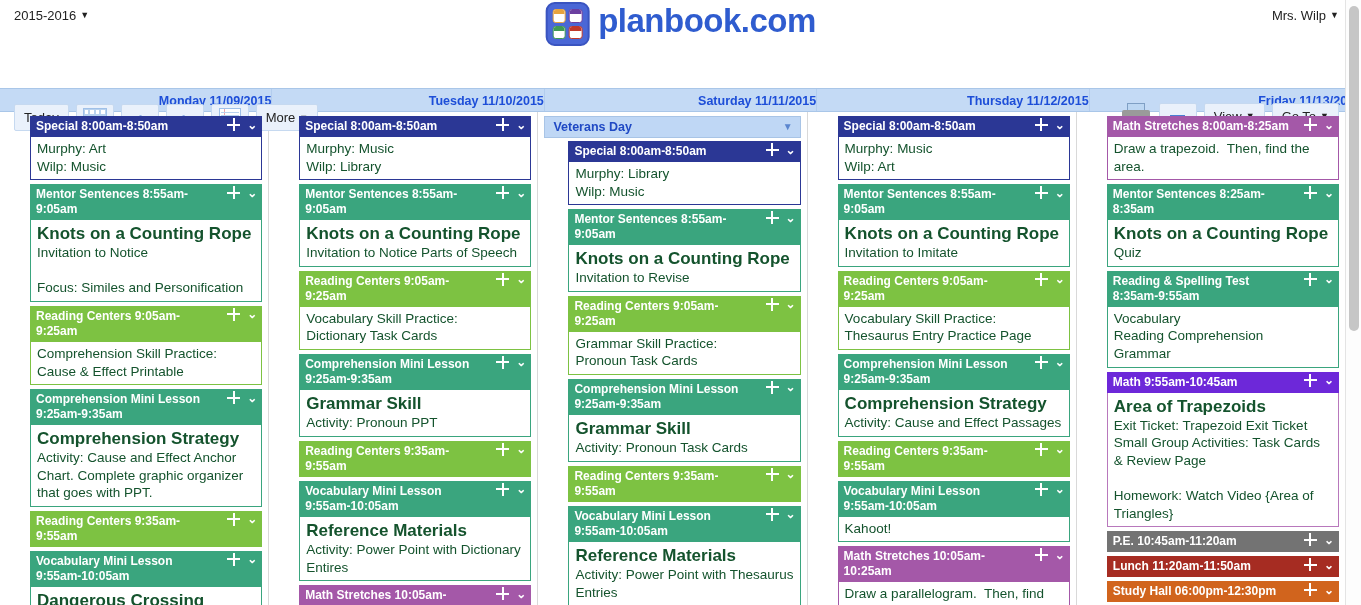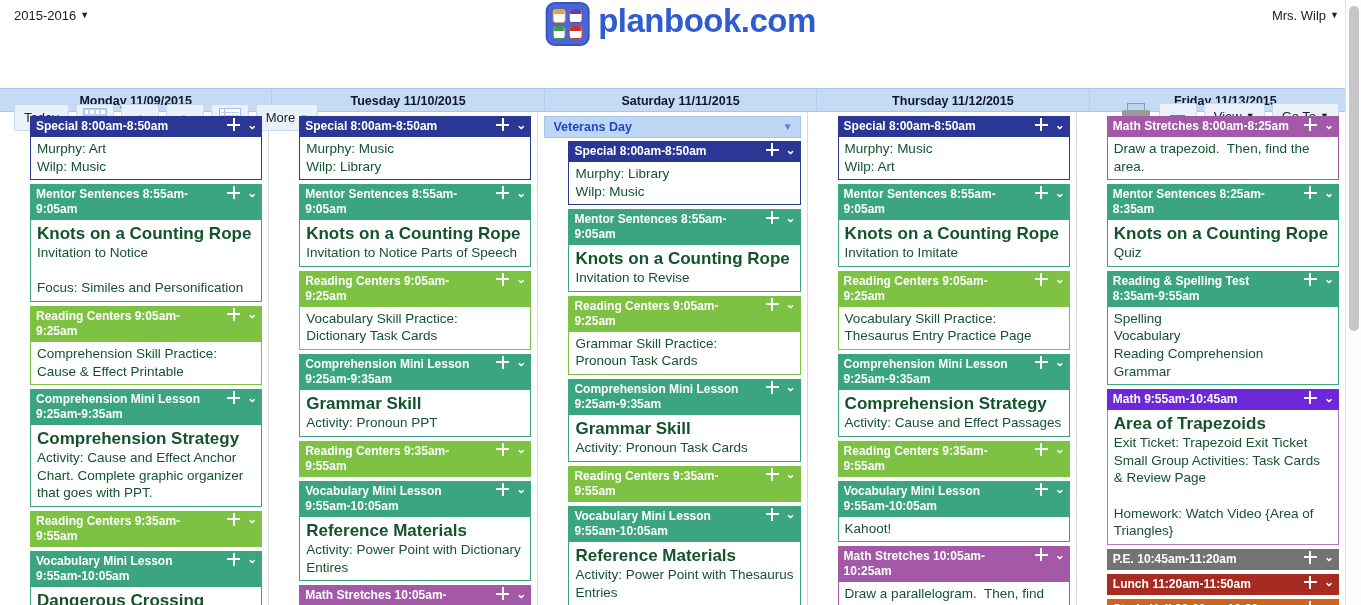--- a/index.html
+++ b/index.html
@@ -61,21 +61,21 @@
   .lines-ico i { position:absolute; left:1px; right:1px; height:1px; background:#b9d2ee; }
   .printer { width:32px; height:28px; position:relative; cursor:pointer; }
   .printer .body{ position:absolute; left:2px; top:8px; width:28px; height:13px; background:#9a9a9a; border-radius:2px;}
   .printer .top{ position:absolute; left:7px; top:1px; width:18px; height:8px; background:#bcd6f2; border:1px solid #7f9fc4;}
   .printer .out{ position:absolute; left:7px; top:18px; width:18px; height:9px; background:#dcebfb; border:1px solid #7f9fc4;}
   .dash { display:inline-block; width:15px; height:3px; background:#4a7fd4; }
 
   
   .dayhead { display:flex; height:24px; background:#c4daf5; border-top:1px solid #a9c6e8; border-bottom:1px solid #a9c6e8; }
   .dayhead .cell {
-    flex:1 1 0; text-align:center; font-size:12.5px; color:#0f172a; font-weight:bold;
+    flex:1 1 0; text-align:right; font-size:12.5px; color:#1d4ed8; font-weight:bold;
     line-height:24px; border-right:1px solid #b3cdee; overflow:hidden; white-space:nowrap;
   }
   .dayhead .cell:last-child { border-right:0; }
 
   
   .grid { display:flex; height:493px; width:1345px; overflow:hidden; }
   .col {
     flex:1 1 0; min-width:0; padding:4px 6px 0 6px;
     border-right:1px solid #d9d9d9; overflow:hidden;
   }
@@ -410,21 +410,21 @@
               <span class="mv"></span>
               <span class="chev-d">⌄</span>
             </span></div>
           <div class="card-body" style="border-color: rgb(58, 165, 126);"><span class="big">Knots on a Counting Rope</span><span class="sub">Quiz</span></div>
         </div>
         <div class="card">
           <div class="card-head" style="background: rgb(58, 165, 126);"><span>Reading &amp; Spelling Test 8:35am-9:55am</span><span class="acts">
               <span class="mv"></span>
               <span class="chev-d">⌄</span>
             </span></div>
-          <div class="card-body" style="border-color: rgb(58, 165, 126);"><span class="sub">Spelling</span><span class="sub">Vocabulary</span><span class="sub">Reading Comprehension</span><span class="sub">Grammar</span></div>
+          <div class="card-body" style="border-color: rgb(58, 165, 126);"><span class="sub">Vocabulary</span><span class="sub">Reading Comprehension</span><span class="sub">Grammar</span></div>
         </div>
         <div class="card">
           <div class="card-head" style="background: #6d28d9;"><span>Math 9:55am-10:45am</span><span class="acts">
               <span class="mv"></span>
               <span class="chev-d">⌄</span>
             </span></div>
           <div class="card-body" style="border-color: rgb(184, 120, 188);"><span class="big">Area of Trapezoids</span><span class="sub">Exit Ticket: Trapezoid Exit Ticket</span><span class="sub">Small Group Activities: Task Cards &amp; Review Page</span><span class="sub">&nbsp;</span><span class="sub">Homework: Watch Video {Area of Triangles}</span></div>
         </div>
         <div class="card collapsed">
           <div class="card-head" style="background: #737373;"><span>P.E. 10:45am-11:20am</span><span class="acts">

